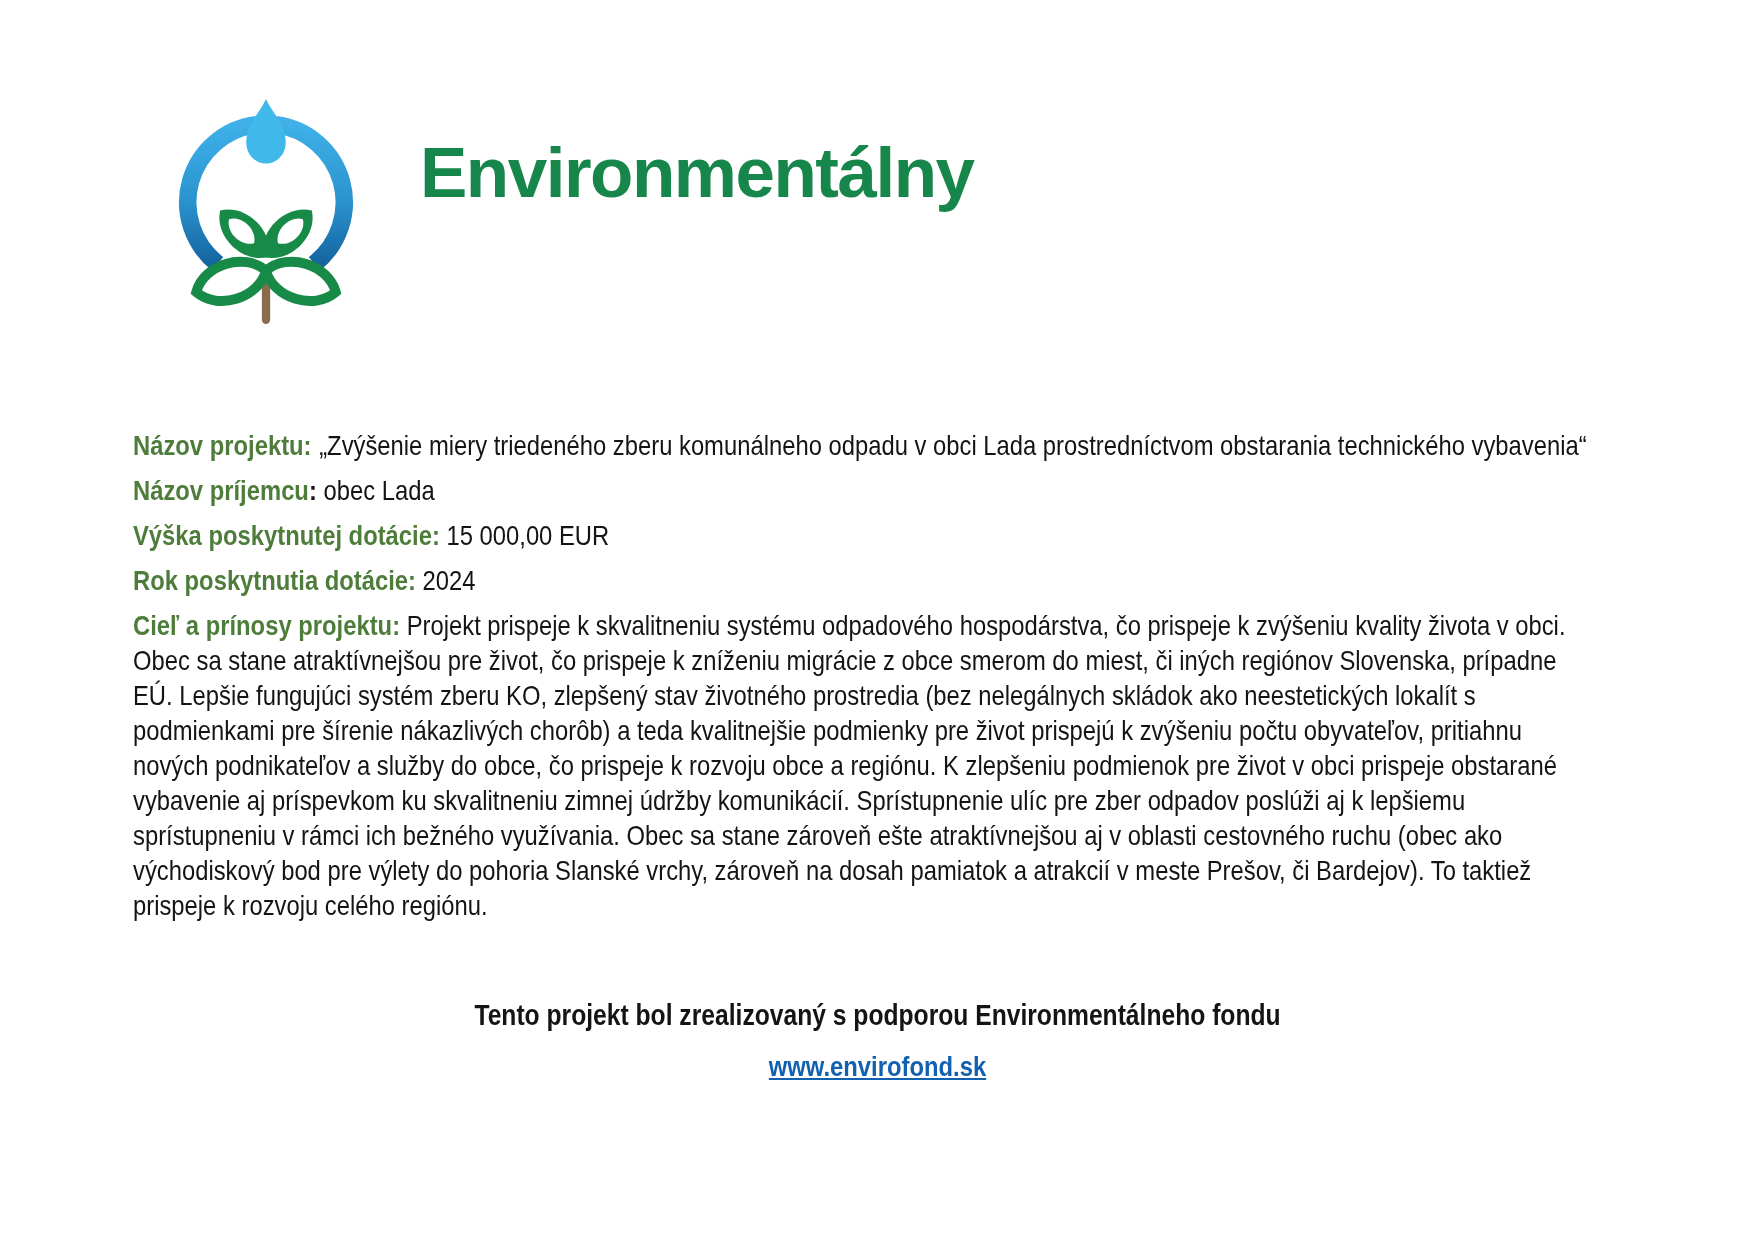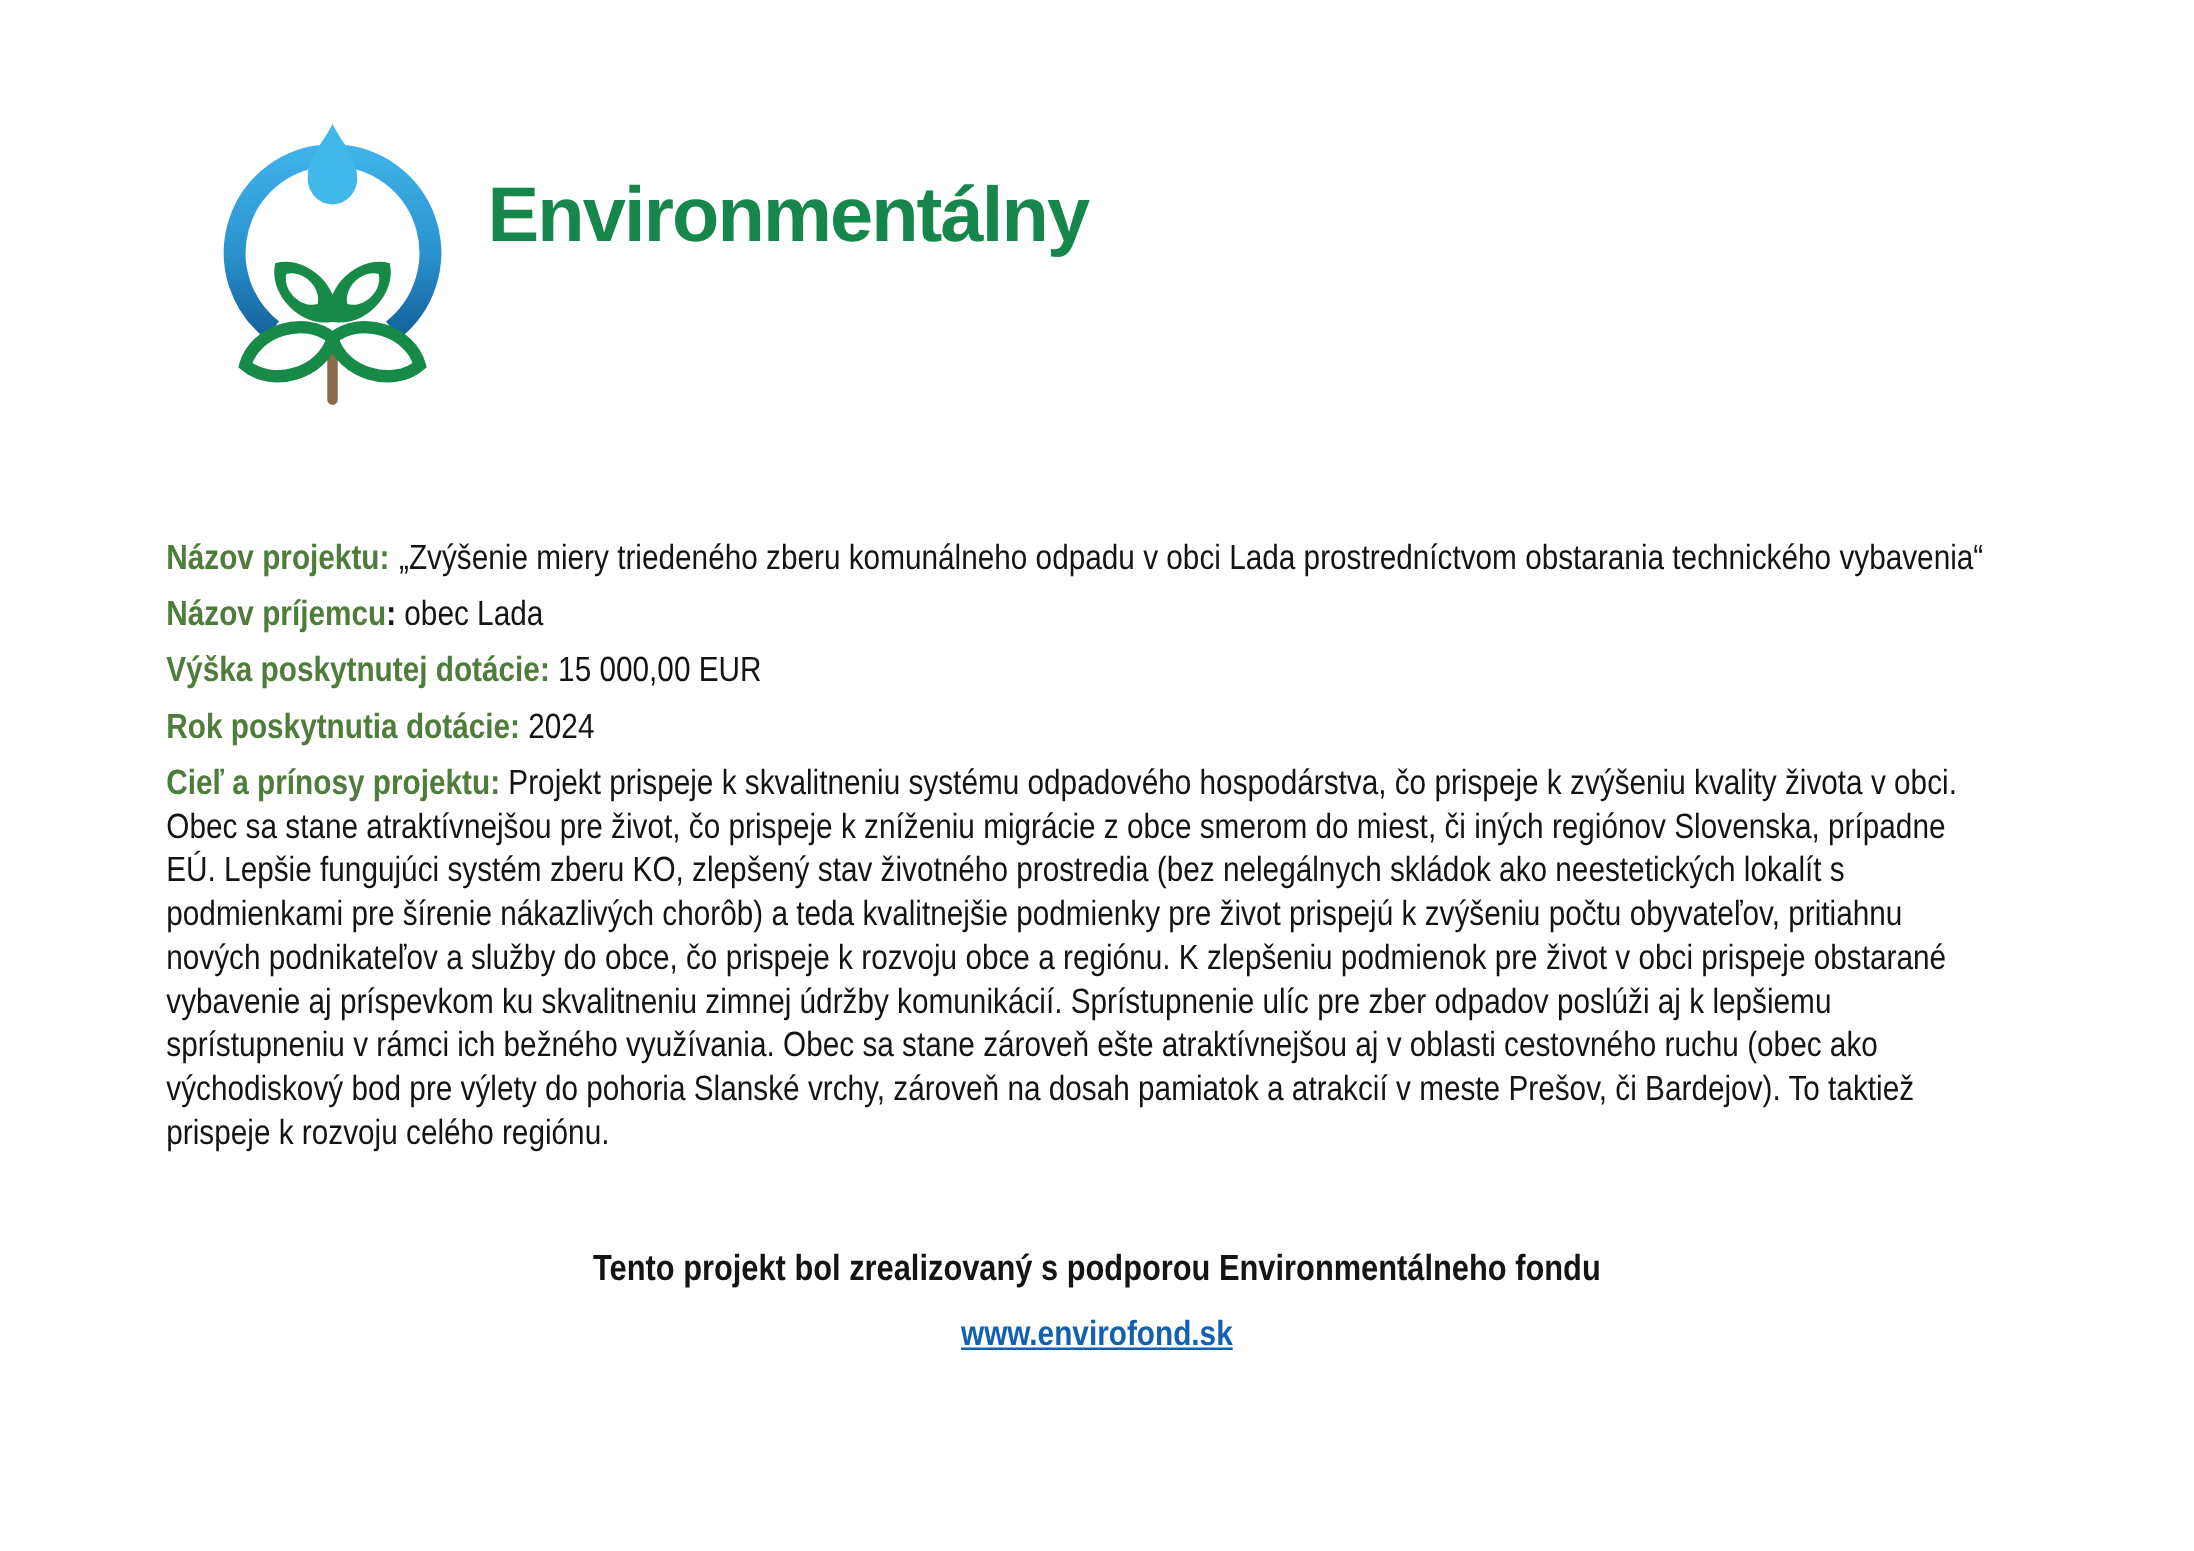--- a/index.html
+++ b/index.html
@@ -20,24 +20,24 @@
   
   .logo {
     position: absolute;
     left: 152px;
     top: 88px;
     display: flex;
     align-items: flex-start;
   }
   .logo-mark { width: 228px; height: 240px; }
   .logo-text {
-    margin-left: 10px;
+    margin-left: 40px;
     margin-top: 50px;
     font-weight: bold;
-    font-size: 62px;
+    font-size: 71px;
     line-height: 69px;
     letter-spacing: -1.5px;
     color: var(--logo-green, #17864a);
     white-space: nowrap;
     text-align: center;
   }
 
   
   .condensed {
     transform: scaleX(0.85);

